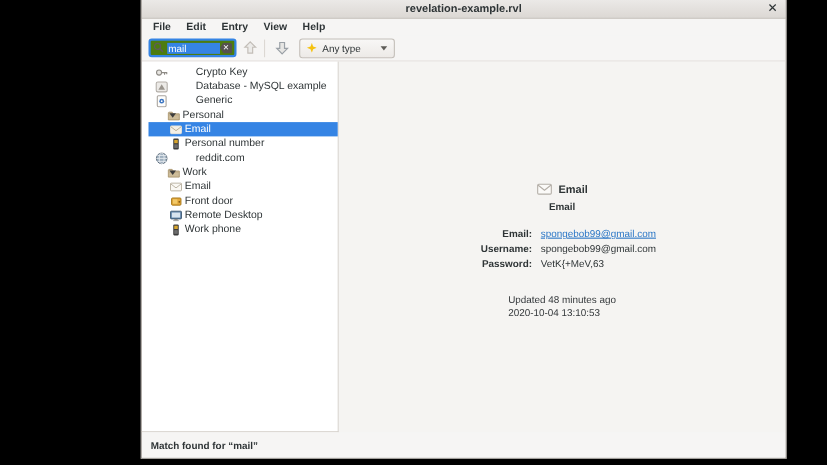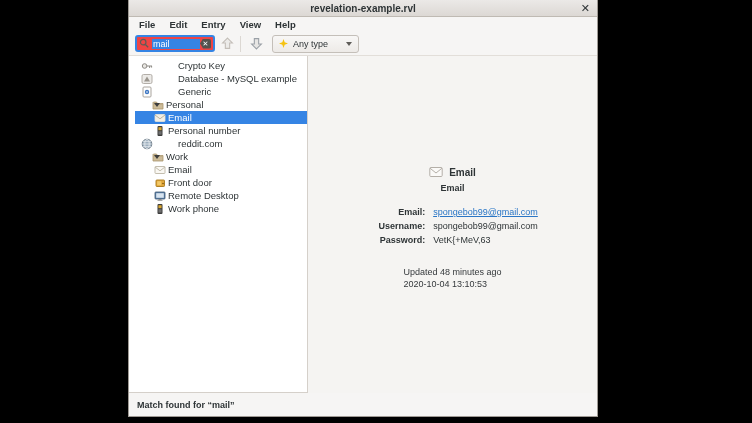--- a/index.html
+++ b/index.html
@@ -1,37 +1,37 @@
 <!DOCTYPE html>
 <html><head>
 <meta charset="utf-8">
 <style>
   * { margin:0; padding:0; box-sizing:border-box; }
   html,body { width:752px; height:423px; background:#000; overflow:hidden;
     font-family:"Liberation Sans","DejaVu Sans",sans-serif; }
-  .window { position:absolute; left:128px; top:0; width:470px; height:417px;
+  .window { position:absolute; left:128px; top:0; width:587px; height:417px;
     background:#f6f5f4; display:flex; flex-direction:column;
     border:1px solid #9f9a94; border-top:none; }
 
   
   .titlebar { height:17px; flex:0 0 17px; background:linear-gradient(#ebe9e7,#dcd8d4);
     border-bottom:1px solid #bfbab3; display:flex; align-items:center; position:relative; }
   .title { flex:1; text-align:center; font-size:10px; font-weight:bold; color:#2e3436; }
   .close-btn { position:absolute; right:7px; top:1px; font-size:11px; color:#2e3436;
     cursor:default; line-height:15px; }
 
   
   .menubar { height:15px; flex:0 0 15px; background:#f6f5f4; display:flex;
     align-items:center; padding-left:3px; }
   .menu-item { font-size:9.5px; color:#2e3436; padding:0 7px; line-height:15px;font-weight:bold; }
 
   
   .toolbar { height:24px; flex:0 0 24px; background:#f6f5f4;
     border-bottom:1px solid #e2ded9; display:flex; align-items:center; padding-left:6px; }
-  .search-entry { width:80px; height:17px; background:#ef4444; border:2px solid #3584e4;
+  .search-entry { width:80px; height:17px; background:#4d7c0f; border:2px solid #3584e4;
     border-radius:3px; display:flex; align-items:center; padding:0 2px; }
   .search-entry .text-sel { background:#3584e4; color:#fff; font-size:9px;
     padding:0 1px; margin-left:2px; flex:1; }
   .clear-icon { width:11px; height:10px; background:#55524e; border-radius:2px;
     clip-path:polygon(28% 0,100% 0,100% 100%,28% 100%,0 50%);
     color:#fff; font-size:7px; line-height:10px; text-align:center; }
   .tb-btn { width:19px; height:19px; display:flex; align-items:center; justify-content:center;
     margin-left:3px; border-radius:2px; }
   .tb-sep { width:1px; height:16px; background:#dcd8d3; margin:0 3px; }
   .combo { height:18px; margin-left:6px; background:linear-gradient(#f8f7f6,#edeae7);

